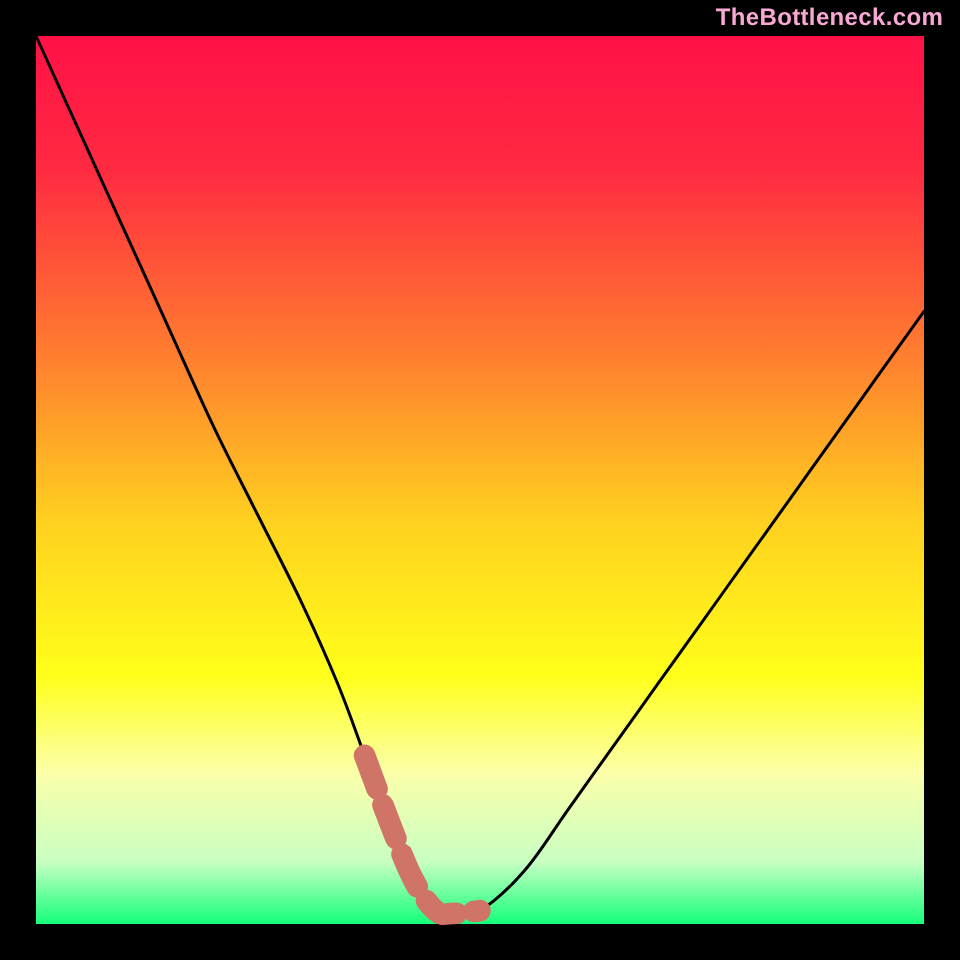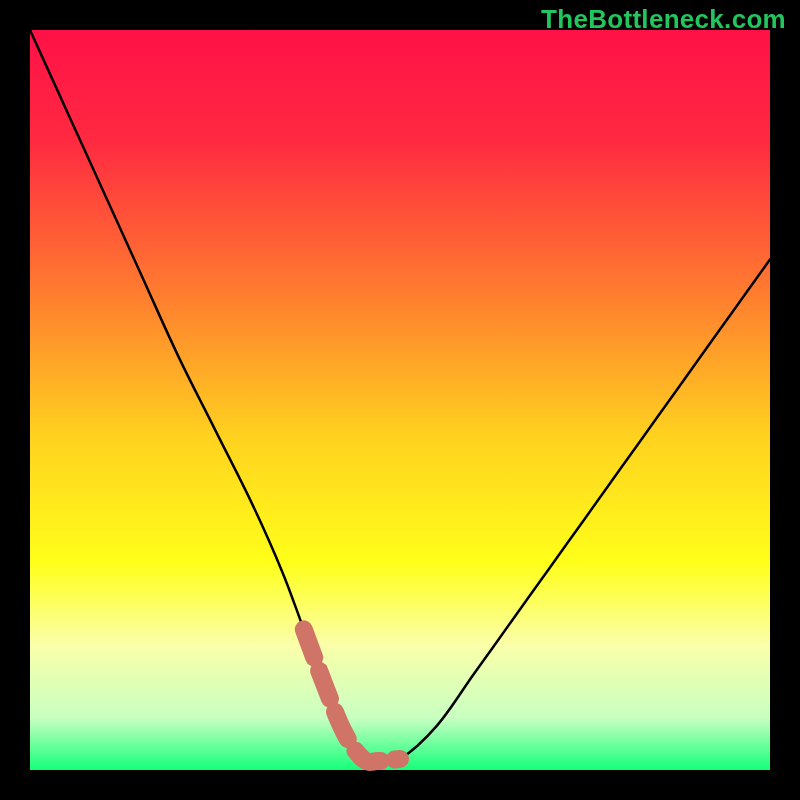--- a/index.html
+++ b/index.html
@@ -14,22 +14,22 @@
   .page {
     position: relative;
     width: 800px;
     height: 800px;
     background: #000;
   }
   .watermark {
     position: absolute;
     top: 4px;
     right: 14px;
-    color: #22c55e;
-    font-size: 26px;
+    color: #f9a8d4;
+    font-size: 20px;
     font-weight: 600;
     letter-spacing: 0.3px;
     z-index: 10;
   }
   svg.plot {
     position: absolute;
     left: 0;
     top: 0;
   }
 </style>

